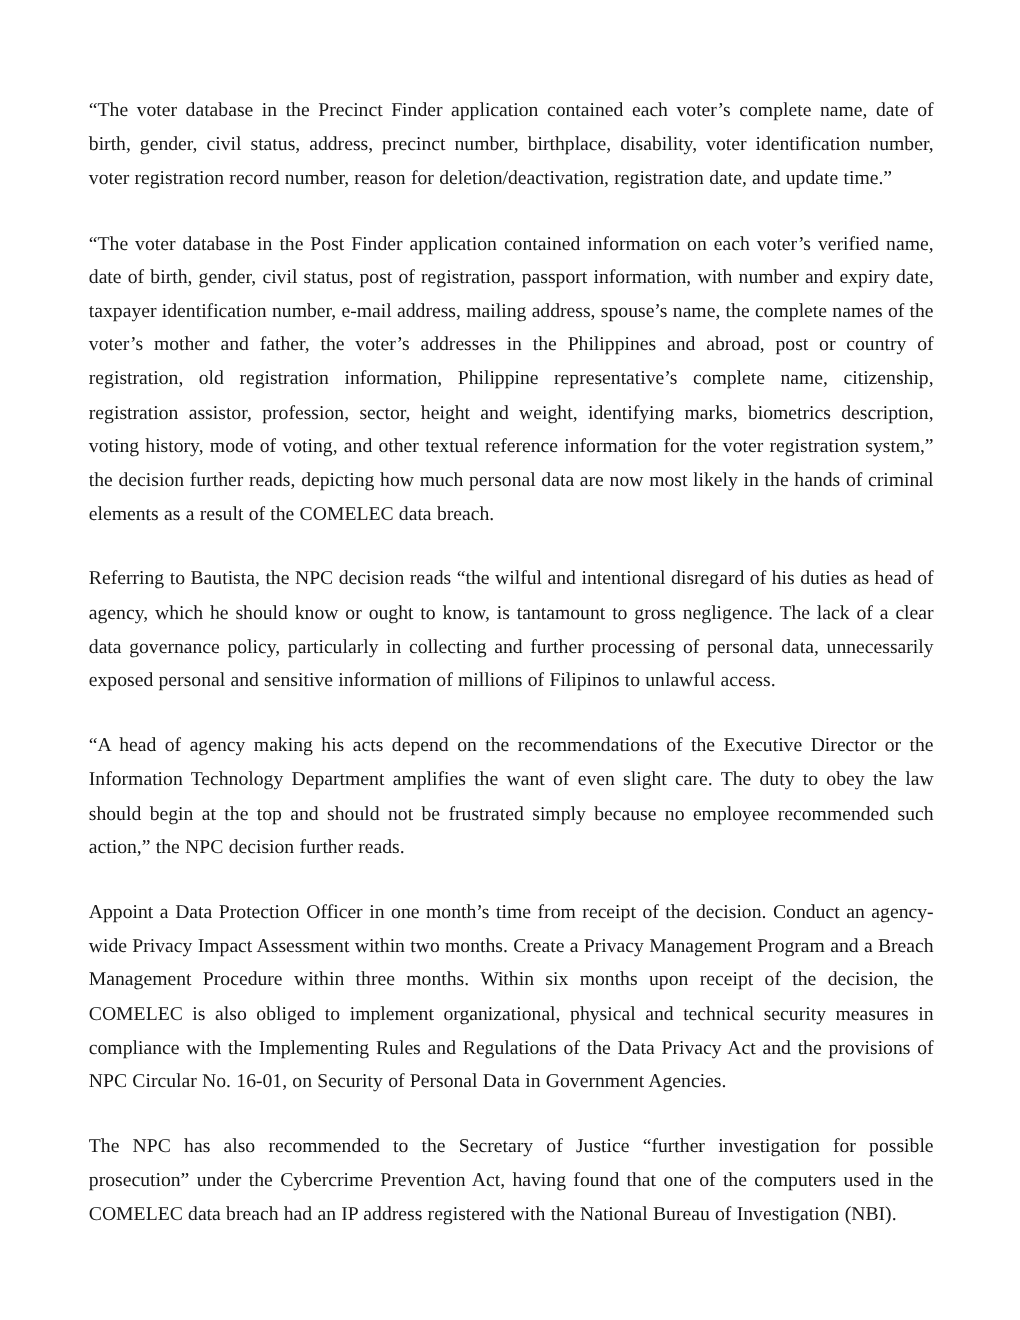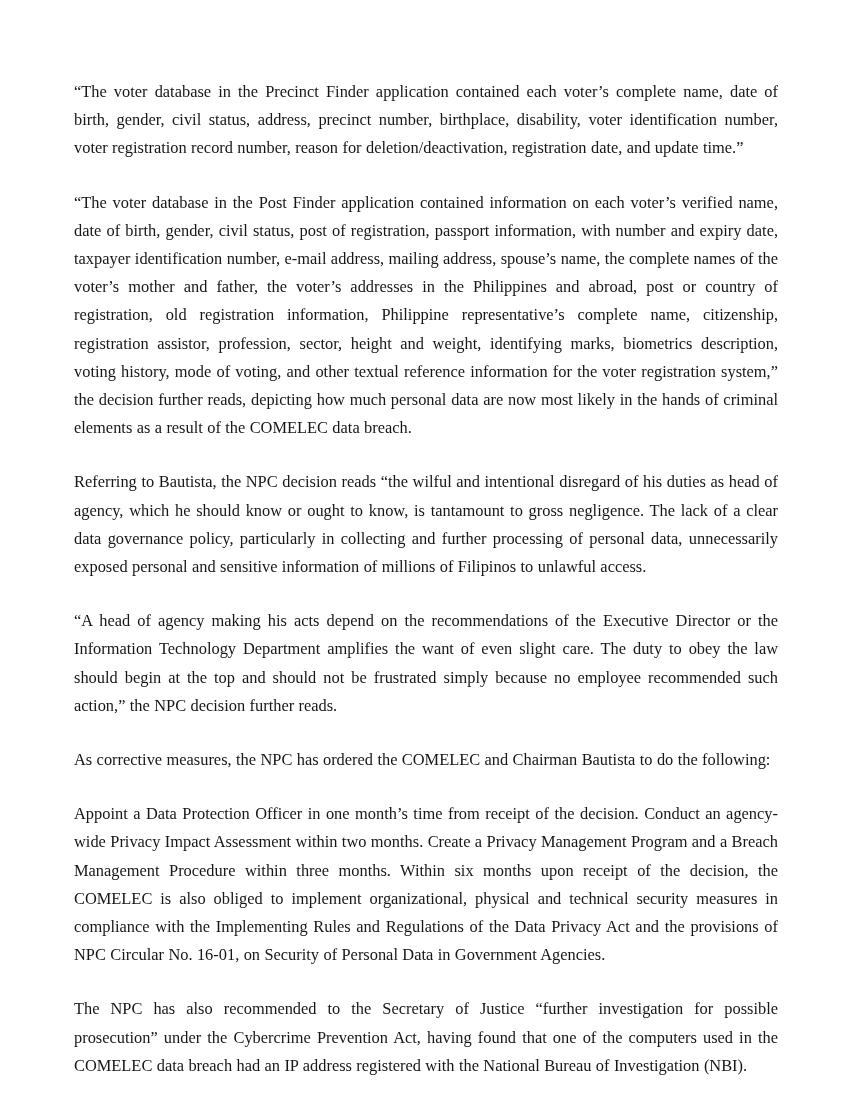--- a/index.html
+++ b/index.html
@@ -50,20 +50,19 @@
   <div class="doc-body">
 
     <p class="para"><span class="para-lead"></span><span>“The voter  database in the Precinct  Finder application contained each voter’s complete name, date of birth,  gender, civil status, address, precinct number, birthplace, disability, voter identification number, voter  registration record number, reason for deletion/deactivation, registration date, and update time.”</span></p>
 
     <p class="para"><span class="para-lead"></span><span>“The voter  database in the Post Finder application contained information on each voter’s verified name, date of birth, gender, civil status, post of registration, passport information, with number and expiry  date, taxpayer identification number, e-mail address, mailing address, spouse’s name,  the complete names of the voter’s mother and father, the voter’s addresses in the Philippines and abroad, post or country of registration, old registration information, Philippine representative’s complete name,  citizenship, registration assistor, profession, sector, height and weight, identifying marks, biometrics description, voting history, mode of voting, and other  textual reference information for the voter  registration system,” the decision further reads, depicting how much  personal data  are now most likely in the hands of criminal elements as a result  of the COMELEC data breach.</span></p>
 
     <p class="para"><span class="para-lead"></span><span>Referring to Bautista,  the NPC decision reads  “the wilful  and intentional disregard of his duties as head of agency, which  he should know or ought to know,  is tantamount to gross negligence. The lack of a clear data  governance policy, particularly in collecting and further processing of personal data, unnecessarily exposed personal and sensitive information of millions of Filipinos to unlawful access.</span></p>
 
     <p class="para"><span class="para-lead"></span><span>“A head of agency making his acts depend on the recommendations of the Executive Director or the Information Technology Department amplifies the want  of even slight  care. The duty to obey the law should begin at the top and should not be frustrated simply because no employee recommended such action,”  the NPC decision further reads.</span></p>
 
-    <p class="para"><span class="para-lead"></span><span>As corrective measures, the NPC has ordered the COMELEC and Chairman Bautista to do the following:</span></p>
 
     <p class="para"><span class="para-lead"></span><span>Appoint a Data Protection Officer in one month’s time from receipt  of the decision. Conduct an agency-wide Privacy  Impact Assessment within two months. Create  a Privacy  Management Program and a Breach Management Procedure within three  months. Within  six months upon receipt of the decision, the COMELEC is also obliged to implement organizational, physical and technical security measures in compliance with  the Implementing Rules and Regulations of the Data Privacy  Act and the provisions of NPC Circular No. 16-01, on Security  of Personal Data in Government Agencies.</span></p>
 
     <p class="para"><span class="para-lead"></span><span>The NPC has also recommended to the Secretary of Justice “further investigation for possible prosecution” under the Cybercrime Prevention Act, having found that one of the computers used  in the COMELEC data  breach  had an IP address registered with  the National Bureau of Investigation (NBI).</span></p>
 
   </div>
 </div>
 
 </body></html>

